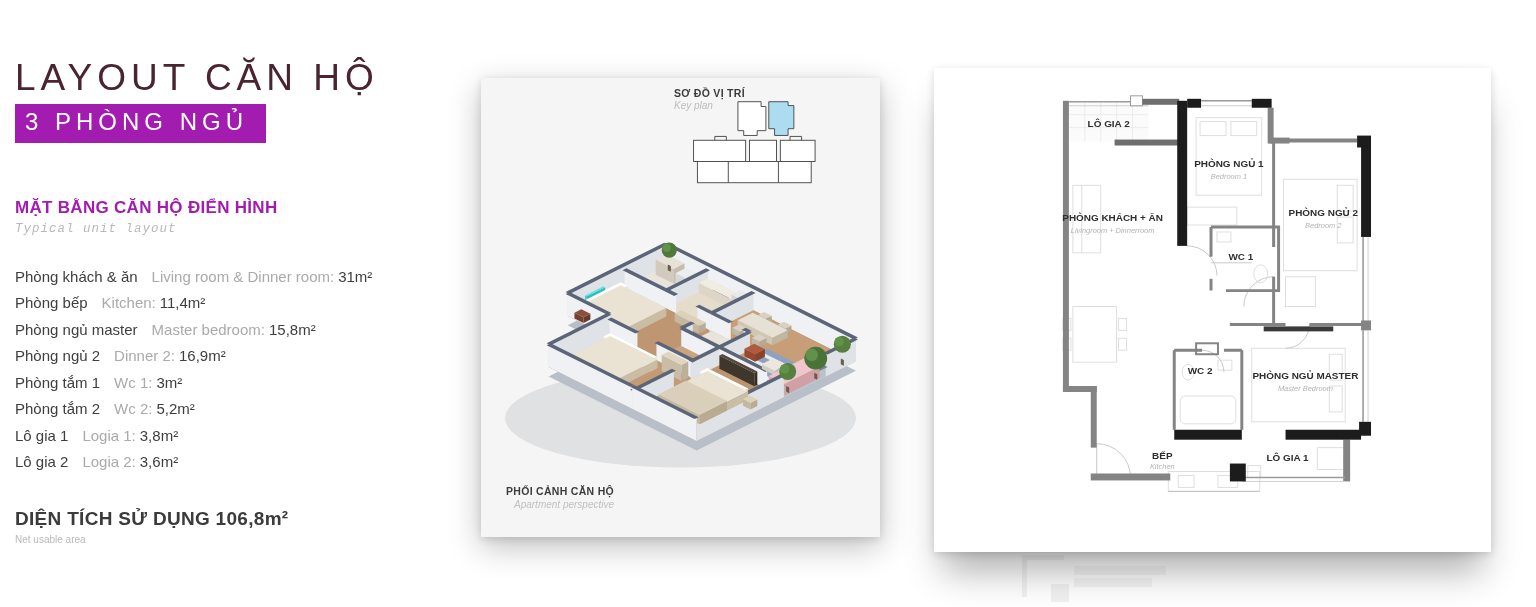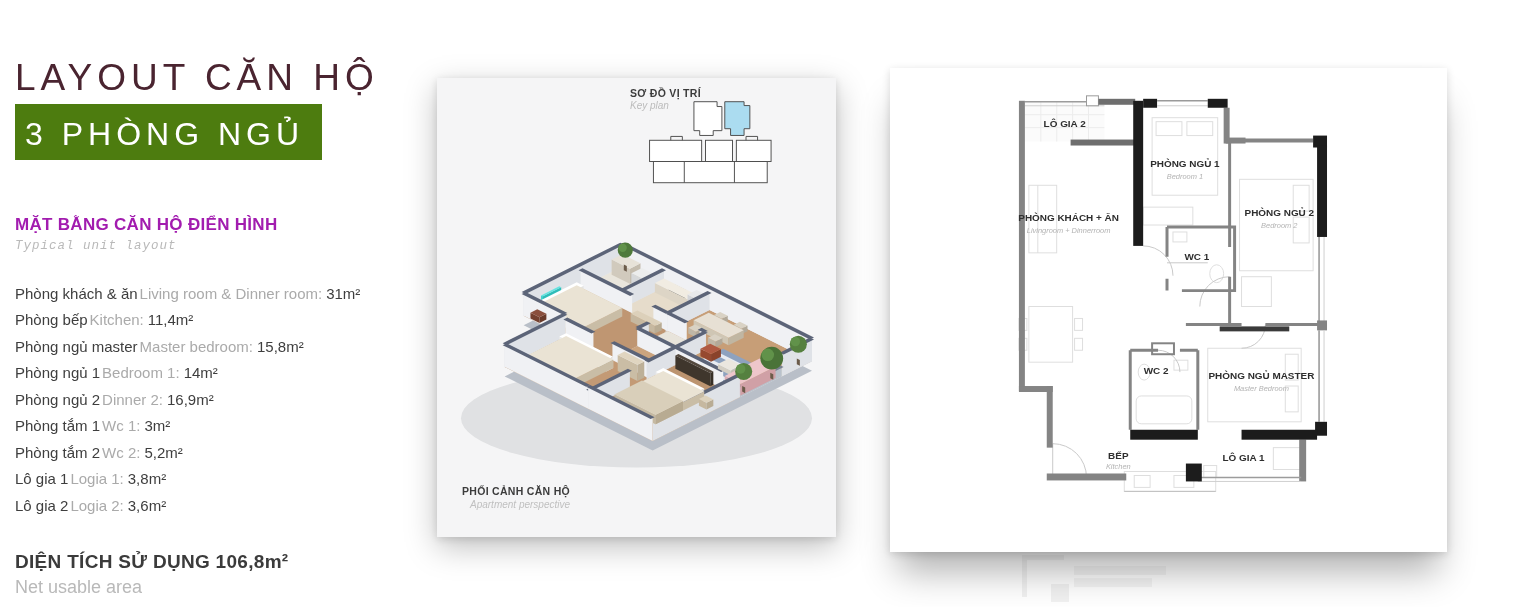--- a/index.html
+++ b/index.html
@@ -4,31 +4,31 @@
 <style>
   * { margin:0; padding:0; box-sizing:border-box; }
   html,body { background:#fff; }
   .page {
     position:relative; width:1536px; height:607px; background:#ffffff; overflow:hidden;
     font-family:"Liberation Sans","DejaVu Sans",sans-serif; color:#3d3d3d;
   }
   
   .info { position:absolute; left:15px; top:58px; width:400px; }
   .main-title { font-size:37px; font-weight:400; letter-spacing:5px; color:#4a2430; line-height:1.1; }
-  .title-badge { display:inline-block; margin-top:5px; background:#4d7c0f; color:#ffffff;
-    font-size:32px; font-weight:400; letter-spacing:5px; padding:12px 18px 7px 10px; }
+  .title-badge { display:inline-block; margin-top:5px; background:#a21caf; color:#ffffff;
+    font-size:24px; font-weight:400; letter-spacing:5px; padding:4px 18px 7px 10px; }
   .specs-heading { margin-top:55px; font-size:17px; font-weight:700; color:#a21caf; letter-spacing:.3px; }
   .specs-sub { margin-top:4px; font-size:12.5px; color:#b9b9b9; font-style:italic; letter-spacing:1px;font-family:Liberation Mono, monospace; }
   .room-list { list-style:none; margin-top:28px; }
   .room-list li { font-size:15px; line-height:26.5px; color:#3e3e3e; white-space:nowrap; }
-  .room-list .en { color:#aaaaaa; margin:0 4px 0 2px; }
+  .room-list .en { color:#aaaaaa; margin:0 4px 0 14px; }
   .total-area { margin-top:32px; font-size:19px; font-weight:700; color:#3b3b3b; letter-spacing:.3px; }
-  .total-sub { margin-top:4px; font-size:18px; color:#b9b9b9; }
+  .total-sub { margin-top:4px; font-size:10px; color:#b9b9b9; }
   
-  .card { position:absolute; }
+  .card { position:absolute;margin-left:44px; }
   .persp-card { left:437px; top:78px; width:399px; height:459px; background:#f5f5f6;
     box-shadow:0 10px 30px rgba(0,0,0,.25), 0 2px 8px rgba(0,0,0,.12); }
   .kp-head { position:absolute; left:193px; top:9px; }
   .kp-title { font-size:10.5px; font-weight:700; color:#3c3c3c; letter-spacing:.3px; }
   .kp-sub { font-size:10px; color:#bcbcbc; font-style:italic; margin-top:1px; }
   .keyplan-svg { position:absolute; left:203px; top:16px; width:158px; height:108px; }
   .iso-svg { position:absolute; left:2px; top:122px; width:395px; height:332px; }
   .pc-cap { position:absolute; left:25px; top:407px;text-align:right; }
   .pc-cap-title { font-size:10.5px; font-weight:700; color:#3c3c3c; letter-spacing:.3px; }
   .pc-cap-sub { font-size:10px; color:#c0c0c0; font-style:italic; margin-top:2px; }
@@ -56,21 +56,20 @@
     <h1 class="main-title">LAYOUT CĂN HỘ</h1>
     <div class="title-badge">3 PHÒNG NGỦ</div>
 
     <h2 class="specs-heading">MẶT BẰNG CĂN HỘ ĐIỂN HÌNH</h2>
     <div class="specs-sub">Typical unit layout</div>
 
     <ul class="room-list">
       <li><span class="vi">Phòng khách &amp; ăn</span><span class="en">Living room &amp; Dinner room:</span><span class="area">31m²</span></li>
       <li><span class="vi">Phòng bếp</span><span class="en">Kitchen:</span><span class="area">11,4m²</span></li>
       <li><span class="vi">Phòng ngủ master</span><span class="en">Master bedroom:</span><span class="area">15,8m²</span></li>
-      <li><span class="vi">Phòng ngủ 1</span><span class="en">Bedroom 1:</span><span class="area">14m²</span></li>
       <li><span class="vi">Phòng ngủ 2</span><span class="en">Dinner 2:</span><span class="area">16,9m²</span></li>
       <li><span class="vi">Phòng tắm 1</span><span class="en">Wc 1:</span><span class="area">3m²</span></li>
       <li><span class="vi">Phòng tắm 2</span><span class="en">Wc 2:</span><span class="area">5,2m²</span></li>
       <li><span class="vi">Lô gia 1</span><span class="en">Logia 1:</span><span class="area">3,8m²</span></li>
       <li><span class="vi">Lô gia 2</span><span class="en">Logia 2:</span><span class="area">3,6m²</span></li>
     </ul>
 
     <h3 class="total-area">DIỆN TÍCH SỬ DỤNG 106,8m²</h3>
     <div class="total-sub">Net usable area</div>
   </section>

